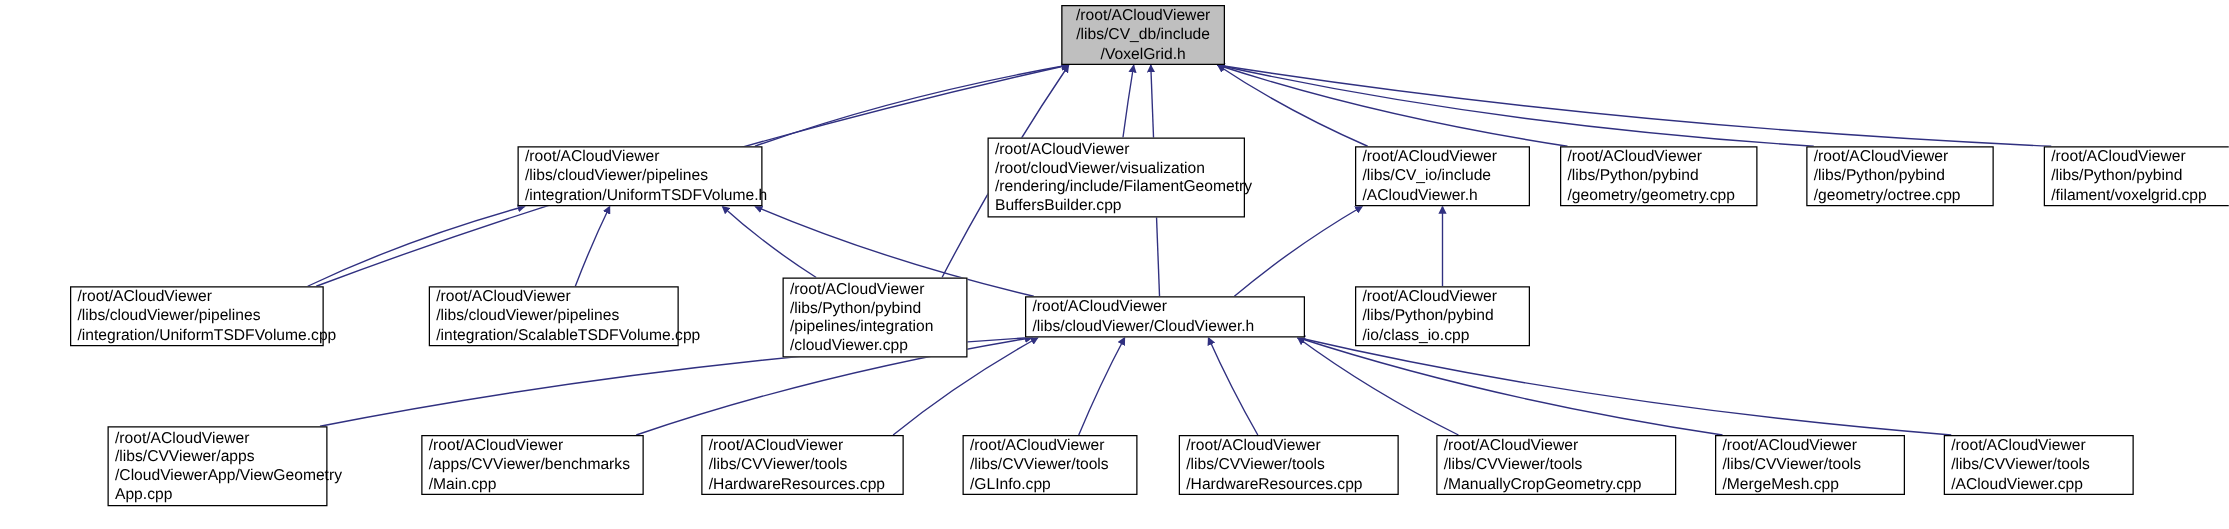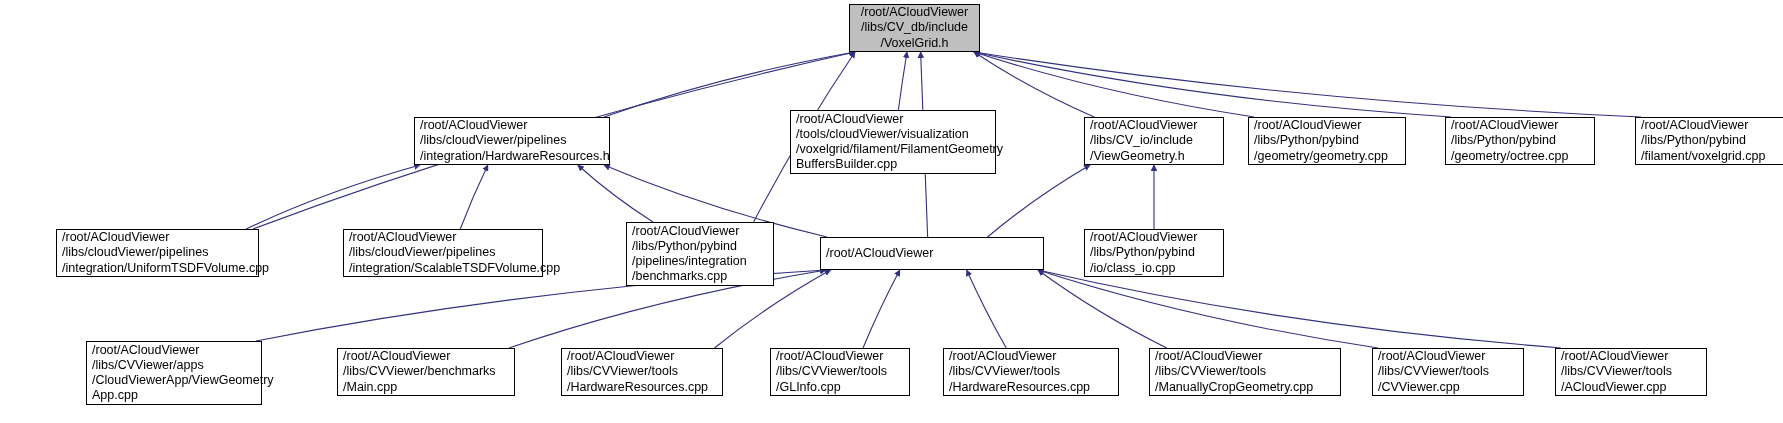--- a/index.html
+++ b/index.html
@@ -84,32 +84,32 @@
         <path d="M 461 348 Q 605.235 298.7292 778 270" marker-end="url(#arrow)" stroke="#303080" fill="none" stroke-width="1.1"></path>
         <path d="M 666.5 348 Q 719.28 305.2416 782.5 270" marker-end="url(#arrow)" stroke="#303080" fill="none" stroke-width="1.1"></path>
         <path d="M 815 348 Q 831.744 307.80768 851.8 270" marker-end="url(#arrow)" stroke="#303080" fill="none" stroke-width="1.1"></path>
         <path d="M 958.25 348 Q 936.668 310.28304 918.65 270" marker-end="url(#arrow)" stroke="#303080" fill="none" stroke-width="1.1"></path>
         <path d="M 1118.75 348 Q 1048.58125 313.1715 990 270" marker-end="url(#arrow)" stroke="#303080" fill="none" stroke-width="1.1"></path>
         <path d="M 1330 348 Q 1144.7 320.016 990 270" marker-end="url(#arrow)" stroke="#303080" fill="none" stroke-width="1.1"></path>
         <path d="M 1513 348 Q 1229 325.2 990 270" marker-end="url(#arrow)" stroke="#303080" fill="none" stroke-width="1.1"></path>
       </g>
   </svg>
 <div class="node root center" style="left: 801px; top: 4px; width: 131px; height: 48px;"><span class="ln">/root/ACloudViewer</span><span class="ln">/libs/CV_db/include</span><span class="ln">/VoxelGrid.h</span></div>
-    <div class="node" style="left: 366px; top: 117px; width: 196px; height: 48px;"><span class="ln">/root/ACloudViewer</span><span class="ln">/libs/cloudViewer/pipelines</span><span class="ln">/integration/HardwareResources.h</span></div>
-    <div class="node" style="left: 742px; top: 110px; width: 206px; height: 64px;"><span class="ln">/root/ACloudViewer</span><span class="ln">/tools/cloudViewer/visualization</span><span class="ln">/voxelgrid/filament/FilamentGeometry</span><span class="ln">BuffersBuilder.cpp</span></div>
-    <div class="node" style="left: 1036px; top: 117px; width: 140px; height: 48px;"><span class="ln">/root/ACloudViewer</span><span class="ln">/libs/CV_io/include</span><span class="ln">/ViewGeometry.h</span></div>
+    <div class="node" style="left: 366px; top: 117px; width: 196px; height: 48px;"><span class="ln">/root/ACloudViewer</span><span class="ln">/libs/cloudViewer/pipelines</span><span class="ln">/integration/UniformTSDFVolume.h</span></div>
+    <div class="node" style="left: 742px; top: 110px; width: 206px; height: 64px;"><span class="ln">/root/ACloudViewer</span><span class="ln">/root/cloudViewer/visualization</span><span class="ln">/rendering/include/FilamentGeometry</span><span class="ln">BuffersBuilder.cpp</span></div>
+    <div class="node" style="left: 1036px; top: 117px; width: 140px; height: 48px;"><span class="ln">/root/ACloudViewer</span><span class="ln">/libs/CV_io/include</span><span class="ln">/ACloudViewer.h</span></div>
     <div class="node" style="left: 1200px; top: 117px; width: 158px; height: 48px;"><span class="ln">/root/ACloudViewer</span><span class="ln">/libs/Python/pybind</span><span class="ln">/geometry/geometry.cpp</span></div>
     <div class="node" style="left: 1397px; top: 117px; width: 150px; height: 48px;"><span class="ln">/root/ACloudViewer</span><span class="ln">/libs/Python/pybind</span><span class="ln">/geometry/octree.cpp</span></div>
     <div class="node" style="left: 1587px; top: 117px; width: 162px; height: 48px;"><span class="ln">/root/ACloudViewer</span><span class="ln">/libs/Python/pybind</span><span class="ln">/filament/voxelgrid.cpp</span></div>
     <div class="node" style="left: 8px; top: 229px; width: 203px; height: 48px;"><span class="ln">/root/ACloudViewer</span><span class="ln">/libs/cloudViewer/pipelines</span><span class="ln">/integration/UniformTSDFVolume.cpp</span></div>
     <div class="node" style="left: 295px; top: 229px; width: 200px; height: 48px;"><span class="ln">/root/ACloudViewer</span><span class="ln">/libs/cloudViewer/pipelines</span><span class="ln">/integration/ScalableTSDFVolume.cpp</span></div>
-    <div class="node" style="left: 578px; top: 222px; width: 148px; height: 64px;"><span class="ln">/root/ACloudViewer</span><span class="ln">/libs/Python/pybind</span><span class="ln">/pipelines/integration</span><span class="ln">/benchmarks.cpp</span></div>
-    <div class="node" style="left: 772px; top: 237px; width: 224px; height: 33px;"><span class="ln">/root/ACloudViewer</span></div>
+    <div class="node" style="left: 578px; top: 222px; width: 148px; height: 64px;"><span class="ln">/root/ACloudViewer</span><span class="ln">/libs/Python/pybind</span><span class="ln">/pipelines/integration</span><span class="ln">/cloudViewer.cpp</span></div>
+    <div class="node" style="left: 772px; top: 237px; width: 224px; height: 33px;"><span class="ln">/root/ACloudViewer</span><span class="ln">/libs/cloudViewer/CloudViewer.h</span></div>
     <div class="node" style="left: 1036px; top: 229px; width: 140px; height: 48px;"><span class="ln">/root/ACloudViewer</span><span class="ln">/libs/Python/pybind</span><span class="ln">/io/class_io.cpp</span></div>
     <div class="node" style="left: 38px; top: 341px; width: 176px; height: 64px;"><span class="ln">/root/ACloudViewer</span><span class="ln">/libs/CVViewer/apps</span><span class="ln">/CloudViewerApp/ViewGeometry</span><span class="ln">App.cpp</span></div>
-    <div class="node" style="left: 289px; top: 348px; width: 178px; height: 48px;"><span class="ln">/root/ACloudViewer</span><span class="ln">/libs/CVViewer/benchmarks</span><span class="ln">/Main.cpp</span></div>
+    <div class="node" style="left: 289px; top: 348px; width: 178px; height: 48px;"><span class="ln">/root/ACloudViewer</span><span class="ln">/apps/CVViewer/benchmarks</span><span class="ln">/Main.cpp</span></div>
     <div class="node" style="left: 513px; top: 348px; width: 162px; height: 48px;"><span class="ln">/root/ACloudViewer</span><span class="ln">/libs/CVViewer/tools</span><span class="ln">/HardwareResources.cpp</span></div>
     <div class="node" style="left: 722px; top: 348px; width: 140px; height: 48px;"><span class="ln">/root/ACloudViewer</span><span class="ln">/libs/CVViewer/tools</span><span class="ln">/GLInfo.cpp</span></div>
     <div class="node" style="left: 895px; top: 348px; width: 176px; height: 48px;"><span class="ln">/root/ACloudViewer</span><span class="ln">/libs/CVViewer/tools</span><span class="ln">/HardwareResources.cpp</span></div>
     <div class="node" style="left: 1101px; top: 348px; width: 192px; height: 48px;"><span class="ln">/root/ACloudViewer</span><span class="ln">/libs/CVViewer/tools</span><span class="ln">/ManuallyCropGeometry.cpp</span></div>
-    <div class="node" style="left: 1324px; top: 348px; width: 152px; height: 48px;"><span class="ln">/root/ACloudViewer</span><span class="ln">/libs/CVViewer/tools</span><span class="ln">/CVViewer.cpp</span></div>
+    <div class="node" style="left: 1324px; top: 348px; width: 152px; height: 48px;"><span class="ln">/root/ACloudViewer</span><span class="ln">/libs/CVViewer/tools</span><span class="ln">/MergeMesh.cpp</span></div>
     <div class="node" style="left: 1507px; top: 348px; width: 152px; height: 48px;"><span class="ln">/root/ACloudViewer</span><span class="ln">/libs/CVViewer/tools</span><span class="ln">/ACloudViewer.cpp</span></div>
   </div>
 
 </body></html>

